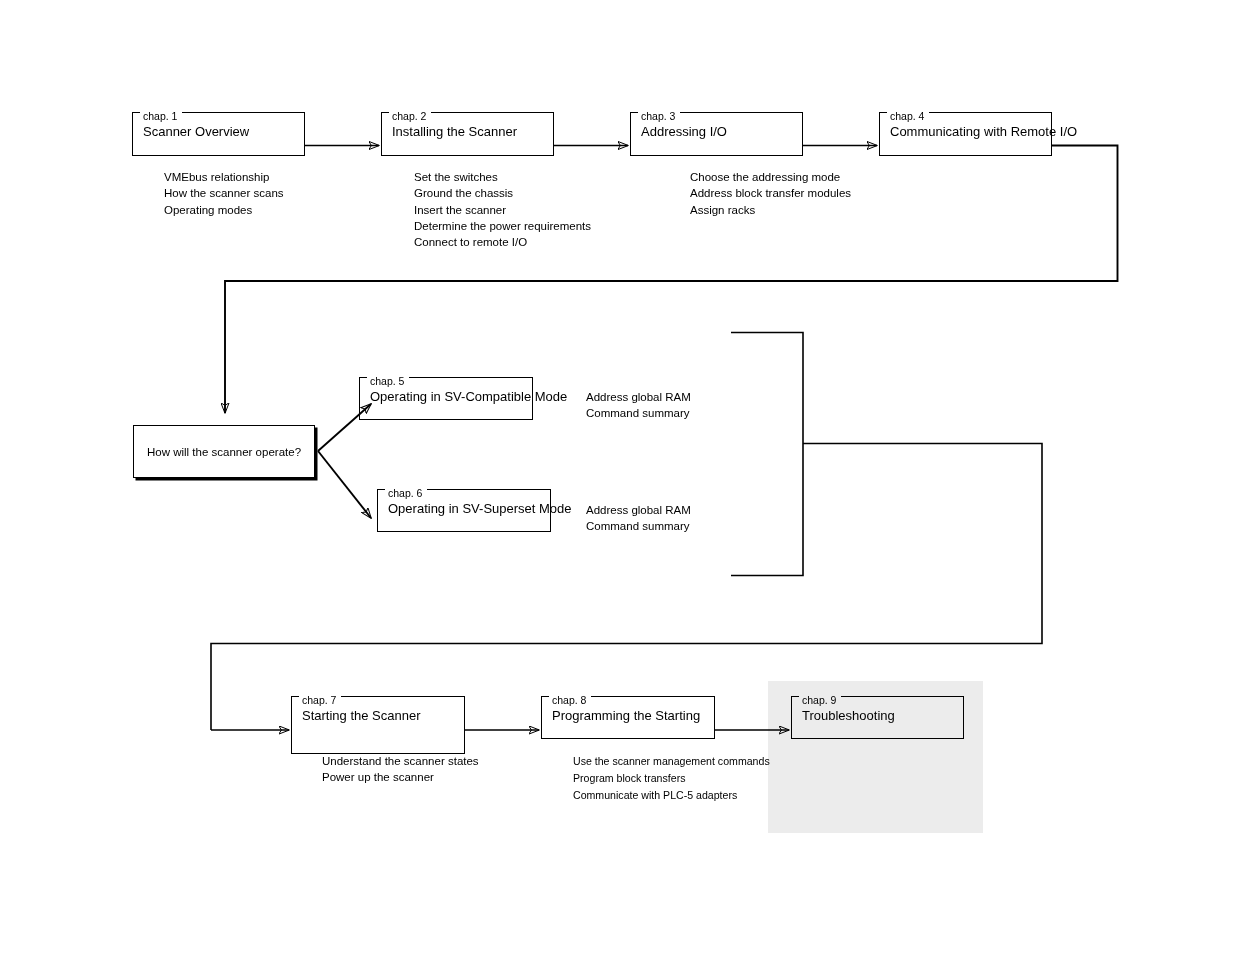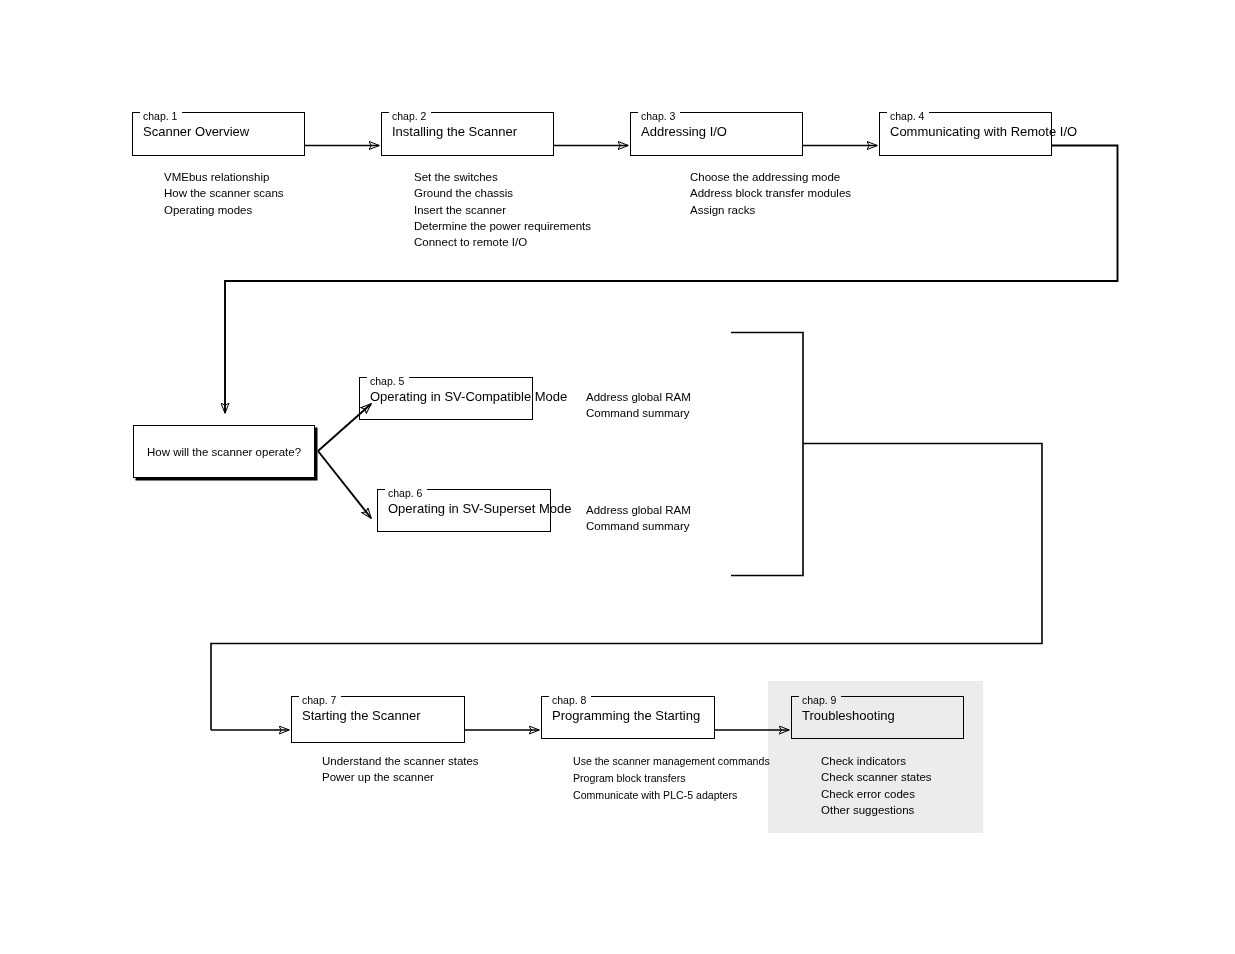--- a/index.html
+++ b/index.html
@@ -204,21 +204,21 @@
     <div class="frame"></div>
     <div class="notch" style="width: 42.4531px;"></div>
     <div class="legend">chap. 6</div>
     <div class="title">Operating in SV-Superset Mode</div>
   </div>
   <div class="bullets" style="left:586px; top:502px;">
     <div>Address global RAM</div>
     <div>Command summary</div>
   </div>
 
-  <div class="chapbox" style="left:291px; top:696px; width:174px; height:47px;border-radius:8px;">
+  <div class="chapbox" style="left:291px; top:696px; width:174px; height:58px;border-radius:8px;">
     <div class="frame"></div>
     <div class="notch" style="width: 42.4531px;"></div>
     <div class="legend">chap. 7</div>
     <div class="title">Starting the Scanner</div>
   </div>
   <div class="bullets" style="left:322px; top:753px;">
     <div>Understand the scanner states</div>
     <div>Power up the scanner</div>
   </div>
 
@@ -233,20 +233,14 @@
     <div>Program block transfers</div>
     <div>Communicate with PLC-5 adapters</div>
   </div>
 
   <div class="chapbox on-shade" style="left:791px; top:696px; width:173px; height:43px;">
     <div class="frame"></div>
     <div class="notch" style="width: 42.4531px;"></div>
     <div class="legend">chap. 9</div>
     <div class="title">Troubleshooting</div>
   </div>
-  <div class="bullets" style="left:821px; top:753px;">
-    <div>Check indicators</div>
-    <div>Check scanner states</div>
-    <div>Check error codes</div>
-    <div>Other suggestions</div>
-  </div>
 
 </div>
 
 </body></html>

